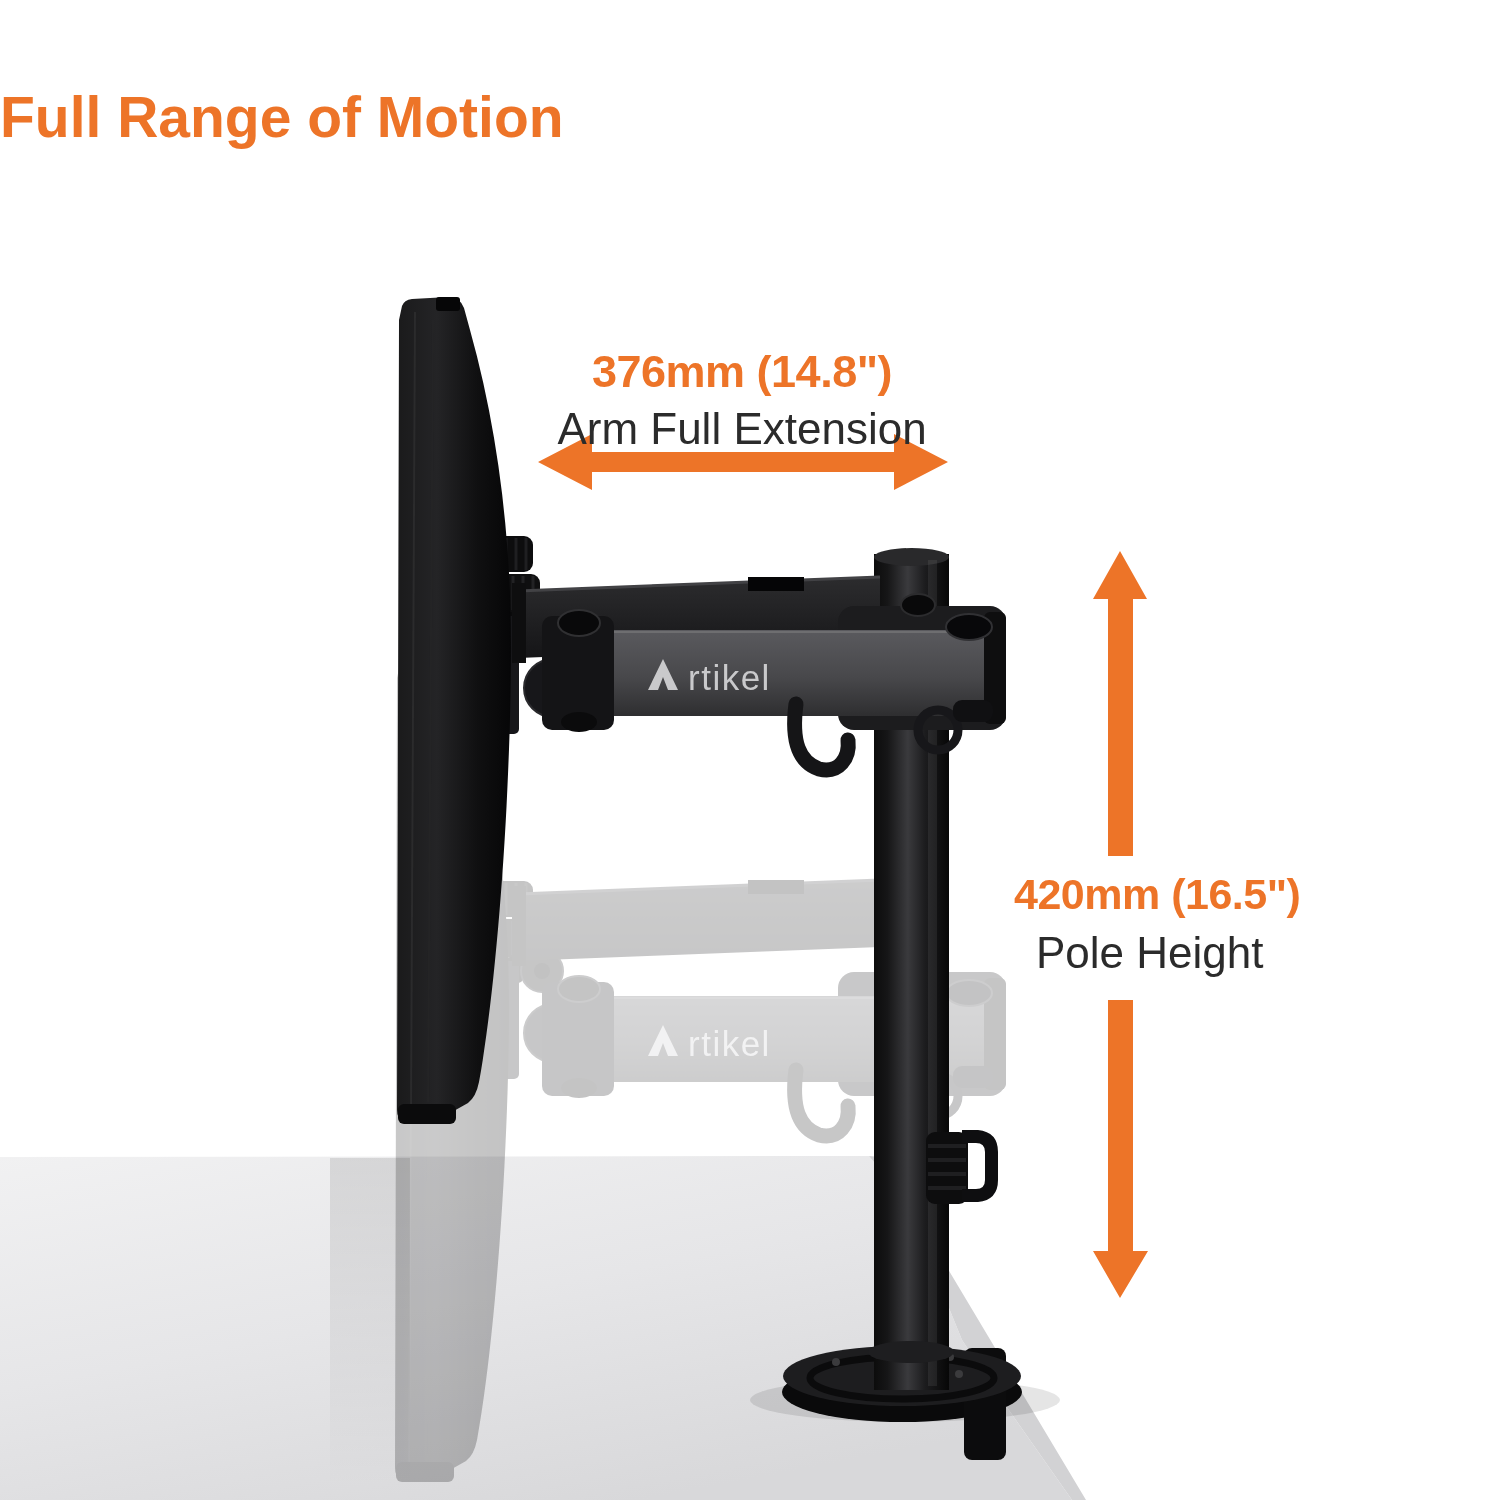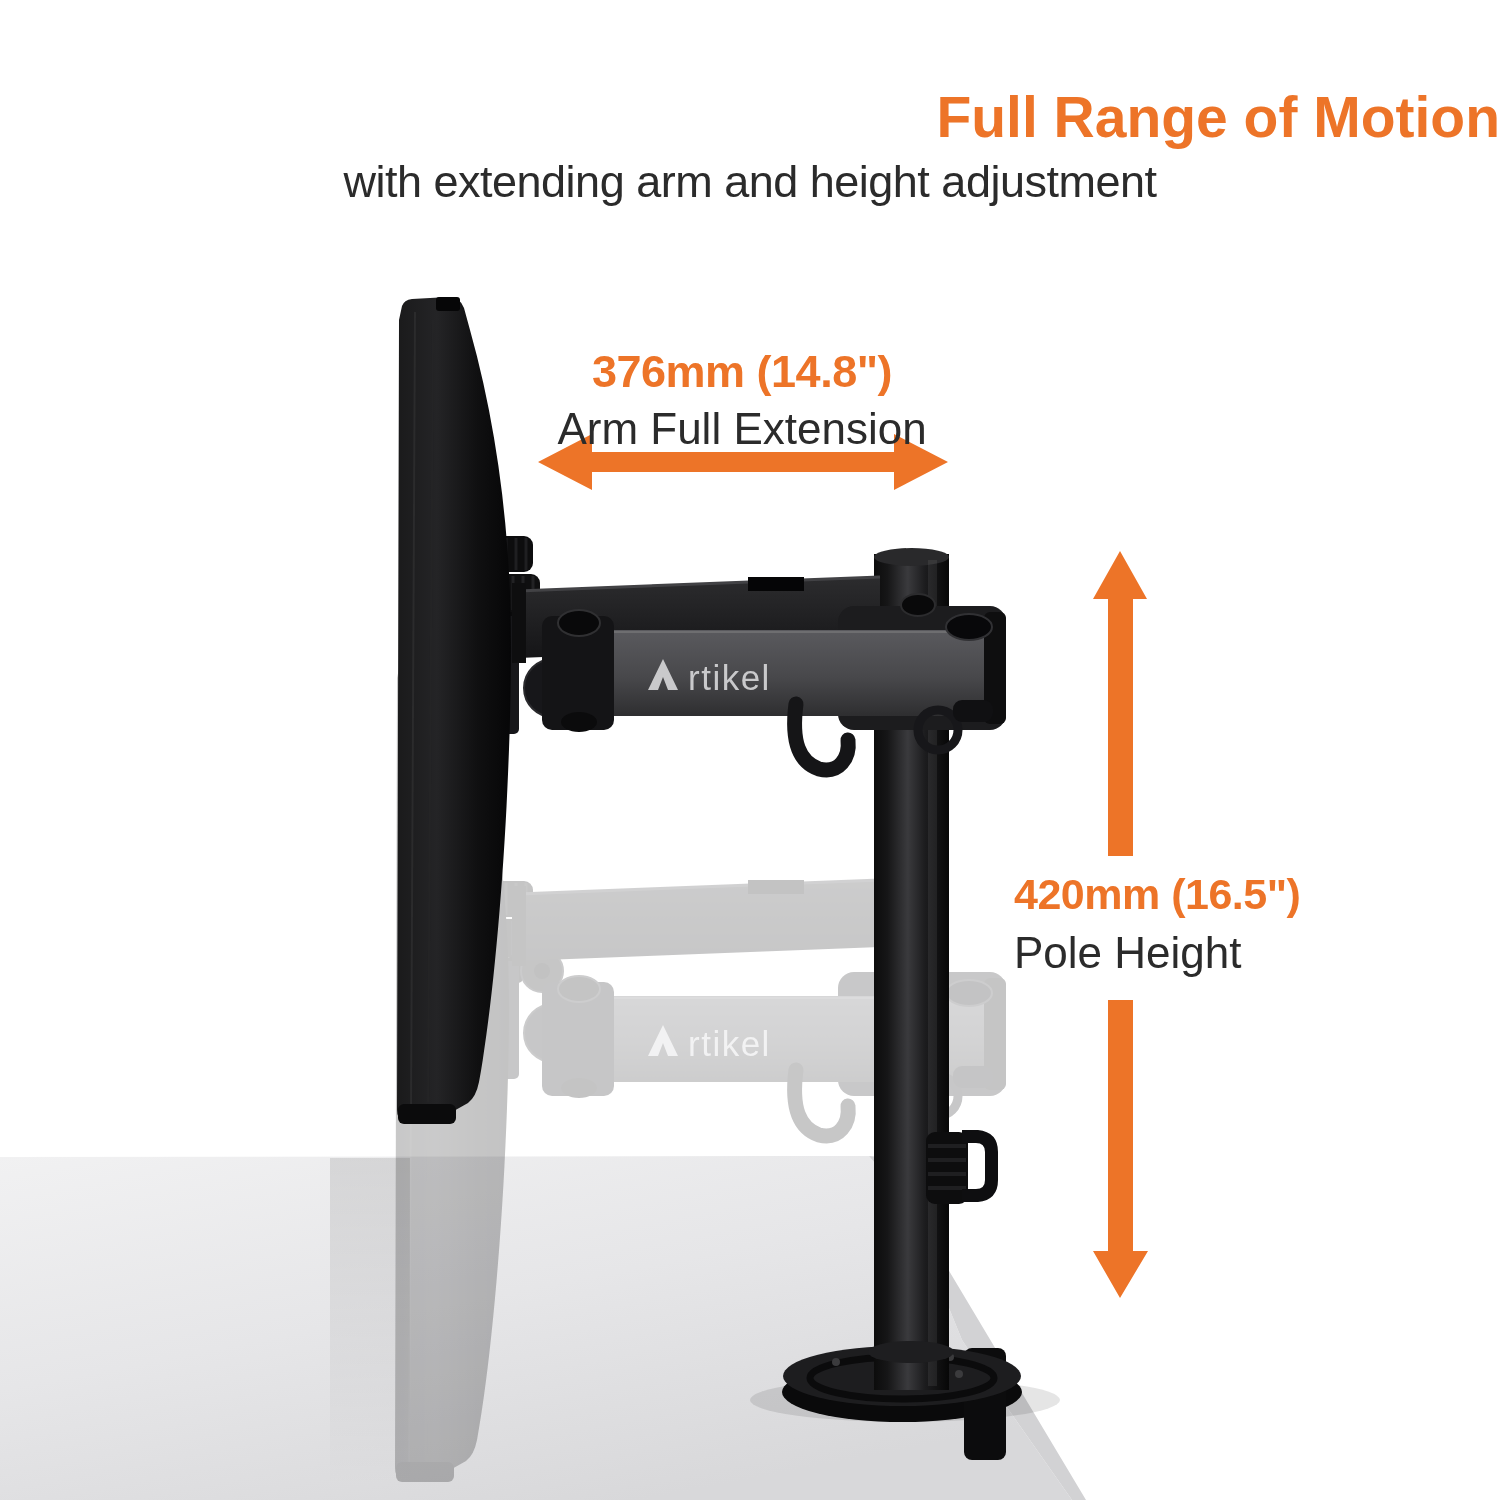--- a/index.html
+++ b/index.html
@@ -2,34 +2,34 @@
 <html><head>
 <meta charset="utf-8">
 <style>
   html,body{margin:0;padding:0;background:#ffffff;}
   .stage{
     position:relative;width:1500px;height:1500px;background:#ffffff;overflow:hidden;
     font-family:"Liberation Sans",sans-serif;
   }
   .product-svg{position:absolute;left:0;top:0;width:1500px;height:1500px;}
   .page-title{
-    position:absolute;left:0;right:0;top:84px;text-align:right;
+    position:absolute;left:0;right:0;top:84px;text-align:left;
     font-size:57px;font-weight:bold;color:#ED7428;letter-spacing:0;
   }
   .page-subtitle{
     position:absolute;left:0;right:0;top:156px;text-align:center;
     font-size:45px;font-weight:400;color:#2B2B2B;letter-spacing:-0.5px;
   }
   .anno{position:absolute;}
   .anno-value{font-size:45px;font-weight:bold;color:#ED7428;letter-spacing:-0.5px;}
   .anno-label{font-size:44px;color:#2B2B2B;margin-top:6px;}
   .anno-arm{left:492px;width:500px;top:346px;text-align:center;}
   .anno-pole{left:1014px;top:870px;text-align:left;}
   .anno-pole .anno-value{font-size:43px;}
-  .anno-pole .anno-label{margin-top:9px;}
+  .anno-pole .anno-label{margin-top:9px;margin-left:22px;}
 </style>
 </head>
 <body>
 
 <div class="stage">
 
   <svg class="product-svg" viewBox="0 0 1500 1500">
     <defs>
       <linearGradient id="gMon" x1="0" y1="0" x2="1" y2="0">
         <stop offset="0" stop-color="#1a1a1b"></stop>
@@ -146,21 +146,20 @@
         <text x="688" y="690" font-size="35" letter-spacing="1.5" fill="#c9c9cb" font-family="Liberation Sans, sans-serif">rtikel</text>
       </g>
     </g>
 
     <path d="M538 462 L592 434 L592 452 L894 452 L894 434 L948 462 L894 490 L894 472 L592 472 L592 490 Z" fill="#ED7428"></path>
     <path d="M1120 551 L1147 599 L1133 599 L1133 856 L1108 856 L1108 599 L1093 599 Z" fill="#ED7428"></path>
     <path d="M1108 1000 L1133 1000 L1133 1251 L1148 1251 L1120 1298 L1093 1251 L1108 1251 Z" fill="#ED7428"></path>
   </svg>
 
   <div class="page-title">Full Range of Motion</div>
-  <div class="page-subtitle">with extending arm and height adjustment</div>
 
   <div class="anno anno-arm">
     <div class="anno-value">376mm (14.8")</div>
     <div class="anno-label">Arm Full Extension</div>
   </div>
 
   <div class="anno anno-pole">
     <div class="anno-value">420mm (16.5")</div>
     <div class="anno-label">Pole Height</div>
   </div>

